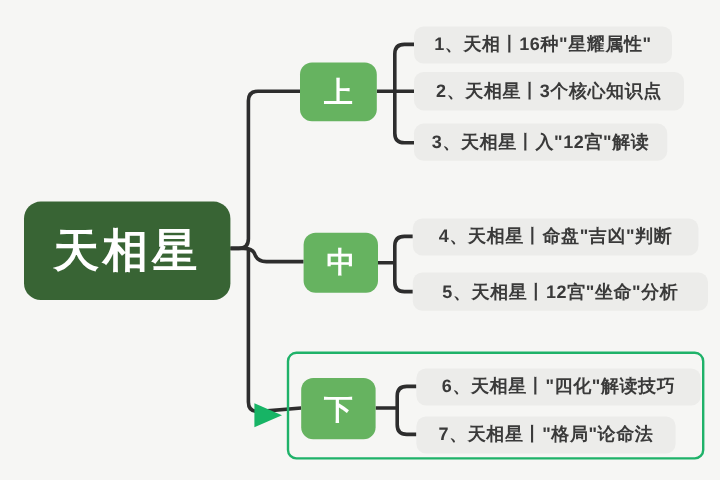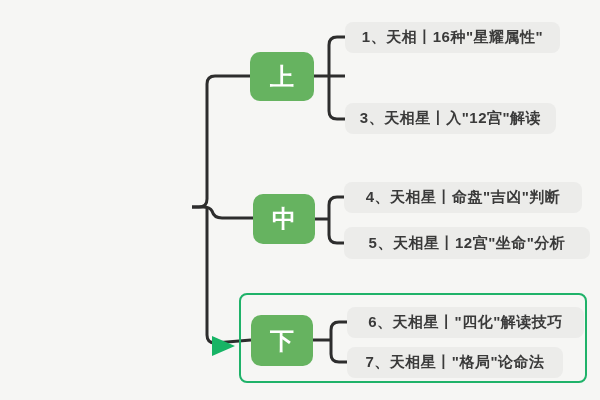--- a/index.html
+++ b/index.html
@@ -71,26 +71,28 @@
     </g>
 
     <g>
       <line x1="56" y1="346" x2="214" y2="346" stroke="url(#arrowGrad)" stroke-width="5"></line>
       <polygon points="212,336 235,346 212,356" fill="#17b465"></polygon>
     </g>
   </svg>
 
   <div class="highlight-box"></div>
 
+  <div class="node root-node">天相星</div>
 
   <div class="node branch b-up">上</div>
   <div class="node branch b-mid">中</div>
   <div class="node branch b-low">下</div>
 
   <div class="node leaf l1">1、天相丨16种"星耀属性"</div>
+  <div class="node leaf l2">2、天相星丨3个核心知识点</div>
   <div class="node leaf l3">3、天相星丨入"12宫"解读</div>
   <div class="node leaf l4">4、天相星丨命盘"吉凶"判断</div>
   <div class="node leaf l5">5、天相星丨12宫"坐命"分析</div>
   <div class="node leaf l6">6、天相星丨"四化"解读技巧</div>
   <div class="node leaf l7">7、天相星丨"格局"论命法</div>
 
 
 </div>
 
 </body></html>

